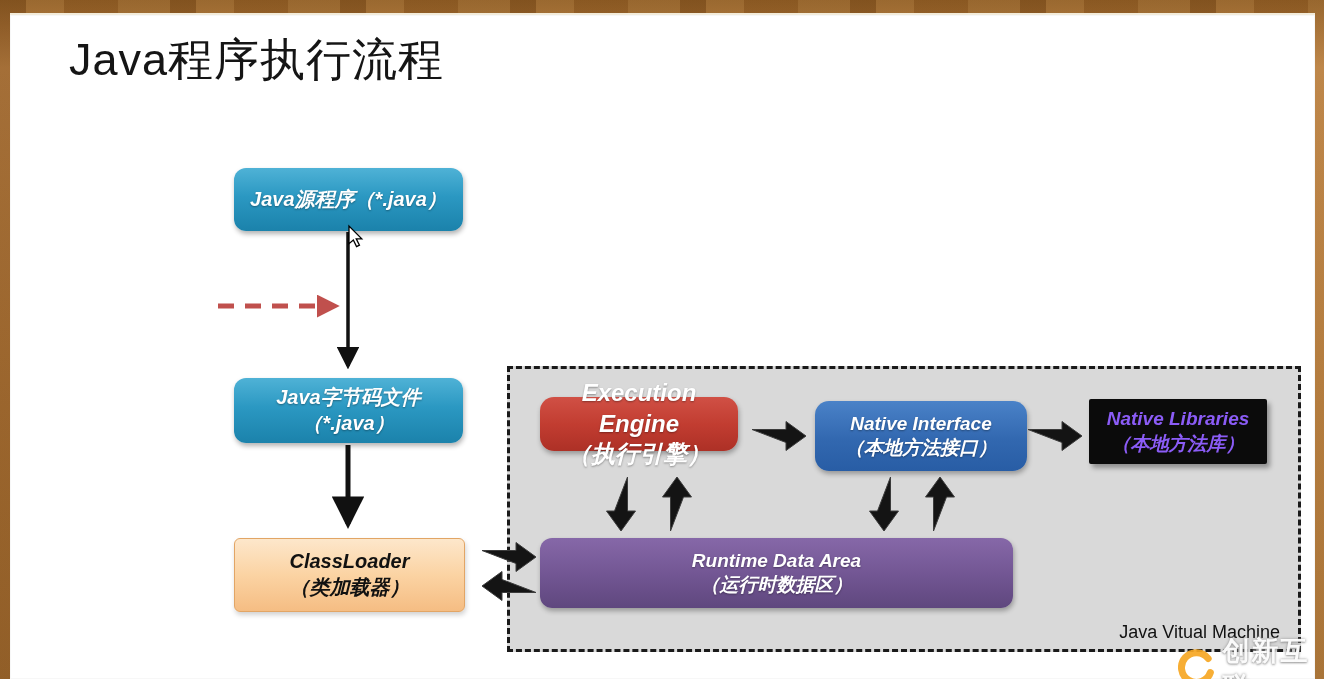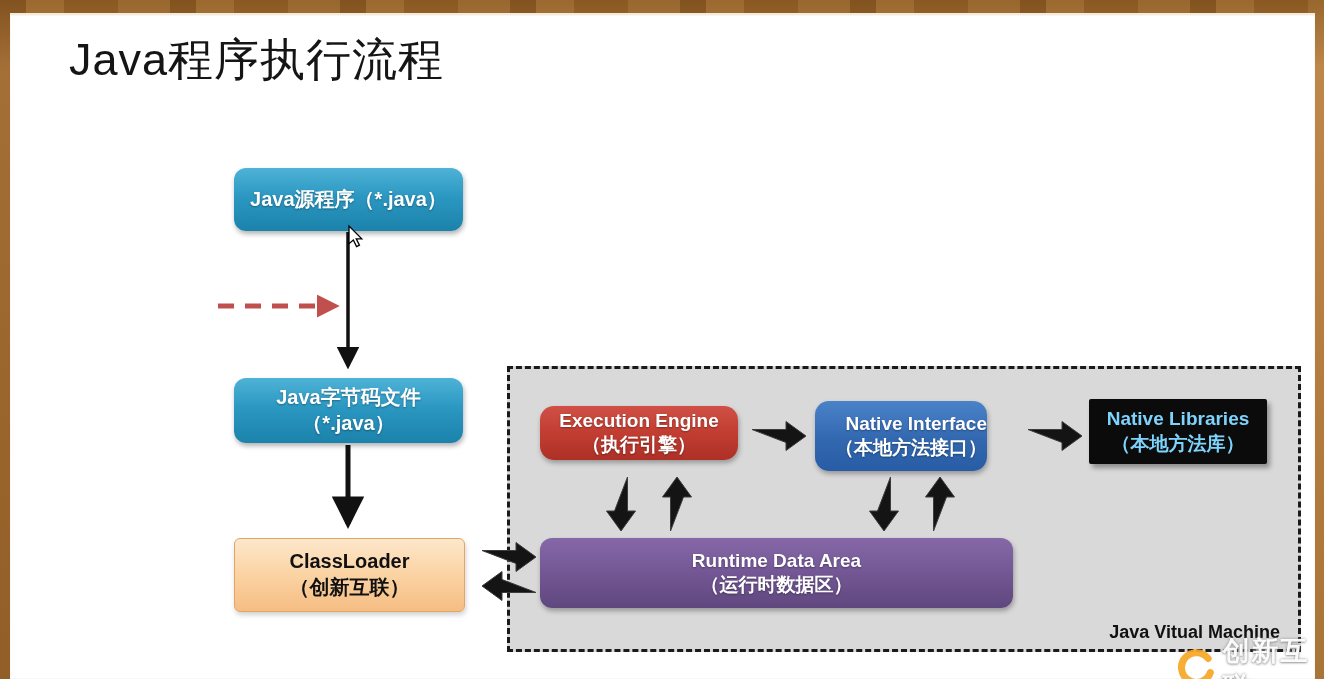--- a/index.html
+++ b/index.html
@@ -22,20 +22,21 @@
   }
   .abs{position:absolute;}
   .title{
     left:35px;top:30px;font-size:45px;color:#151515;letter-spacing:1px;
     font-weight:500;z-index:2;margin-left:34px;
   }
   .node{
     display:flex;flex-direction:column;align-items:center;justify-content:center;
     text-align:center;font-weight:bold;line-height:1.28;z-index:2;
     box-shadow:1px 3px 5px rgba(0,0,0,0.30);
+    font-style:italic;
   }
   .node .l{display:block;}
   .white-text{color:#ffffff;text-shadow:0 1px 2px rgba(0,0,0,0.35);}
   .cyan{
     background:linear-gradient(180deg,#4fb2d6 0%,#2b98c2 45%,#1b82ab 100%);
     border-radius:12px;
   }
   .red{
     background:linear-gradient(180deg,#d05045 0%,#c23d31 50%,#ad3026 100%);
     border-radius:14px;
@@ -47,30 +48,30 @@
   .purple{
     background:linear-gradient(180deg,#8668a8 0%,#715592 55%,#5f477e 100%);
     border-radius:12px;
   }
   .peach{
     background:linear-gradient(180deg,#fde7cb 0%,#fbd3a3 50%,#f5bd83 100%);
     border:1px solid #e2a565;border-radius:6px;color:#111111;
     box-shadow:1px 3px 5px rgba(0,0,0,0.18);
   }
   .blackbox{
-    background:#0b0b0b;border-radius:2px;color:#7dd3fc;
+    background:#0b0b0b;border-radius:2px;color:#8b5cf6;
     box-shadow:3px 4px 5px rgba(0,0,0,0.35);
   }
   .jvm{
     left:507px;top:366px;width:794px;height:286px;
     background:#d9d9d9;border:3px dashed #1a1a1a;z-index:1;
     box-sizing:border-box;
   }
   .jvm-label{
-    position:absolute;right:18px;bottom:6px;font-weight:bold;
+    position:absolute;right:18px;bottom:6px;font-weight:normal;
     font-size:18px;color:#111111;
   }
   .overlay{left:0;top:0;z-index:5;pointer-events:none;}
   .watermark{
     left:1178px;top:633px;z-index:6;display:flex;align-items:center;gap:6px;
   }
   .wm-text{
     font-size:27px;font-weight:bold;color:rgba(255,255,255,0.95);
     text-shadow:0 0 3px rgba(150,150,150,0.95),0 1px 2px rgba(110,110,110,0.55);
     letter-spacing:2px;
@@ -93,29 +94,29 @@
   </div>
 
 
   <div class="abs node cyan white-text" style="left:234px;top:378px;width:229px;height:65px;font-size:20px;">
     <span class="l">Java字节码文件</span>
     <span class="l">（*.java）</span>
   </div>
 
   <div class="abs node peach" style="left:234px;top:538px;width:229px;height:72px;font-size:20px;">
     <span class="l">ClassLoader</span>
-    <span class="l">（创新互联）</span>
+    <span class="l">（类加载器）</span>
   </div>
 
-  <div class="abs node red white-text" style="left:540px;top:406px;width:198px;height:54px;font-size:19px;">
+  <div class="abs node red white-text" style="left:540px;top:397px;width:198px;height:54px;font-size:24px;">
     <span class="l">Execution Engine</span>
     <span class="l">（执行引擎）</span>
   </div>
 
-  <div class="abs node royal white-text" style="left:815px;top:401px;width:172px;height:70px;font-size:19px;align-items:flex-end;">
+  <div class="abs node royal white-text" style="left:815px;top:401px;width:212px;height:70px;font-size:19px;">
     <span class="l">Native Interface</span>
     <span class="l">（本地方法接口）</span>
   </div>
 
   <div class="abs node blackbox" style="left:1089px;top:399px;width:178px;height:65px;font-size:19px;">
     <span class="l">Native Libraries</span>
     <span class="l">（本地方法库）</span>
   </div>
 
   <div class="abs node purple white-text" style="left:540px;top:538px;width:473px;height:70px;font-size:19px;">

